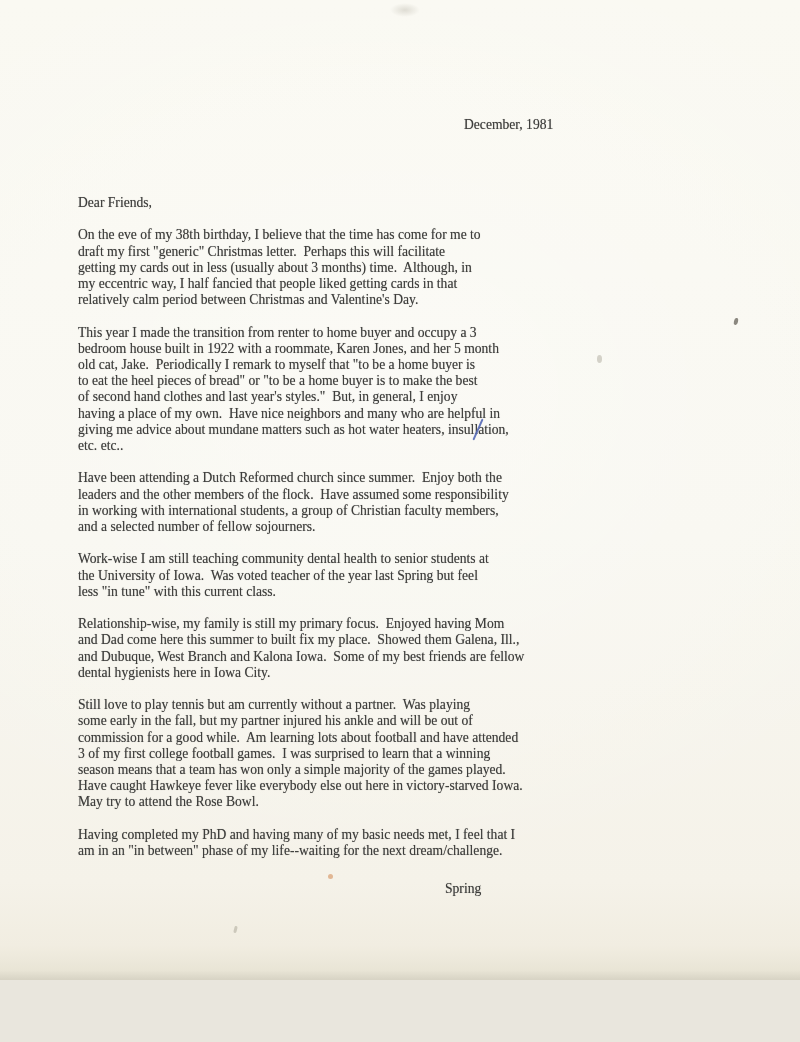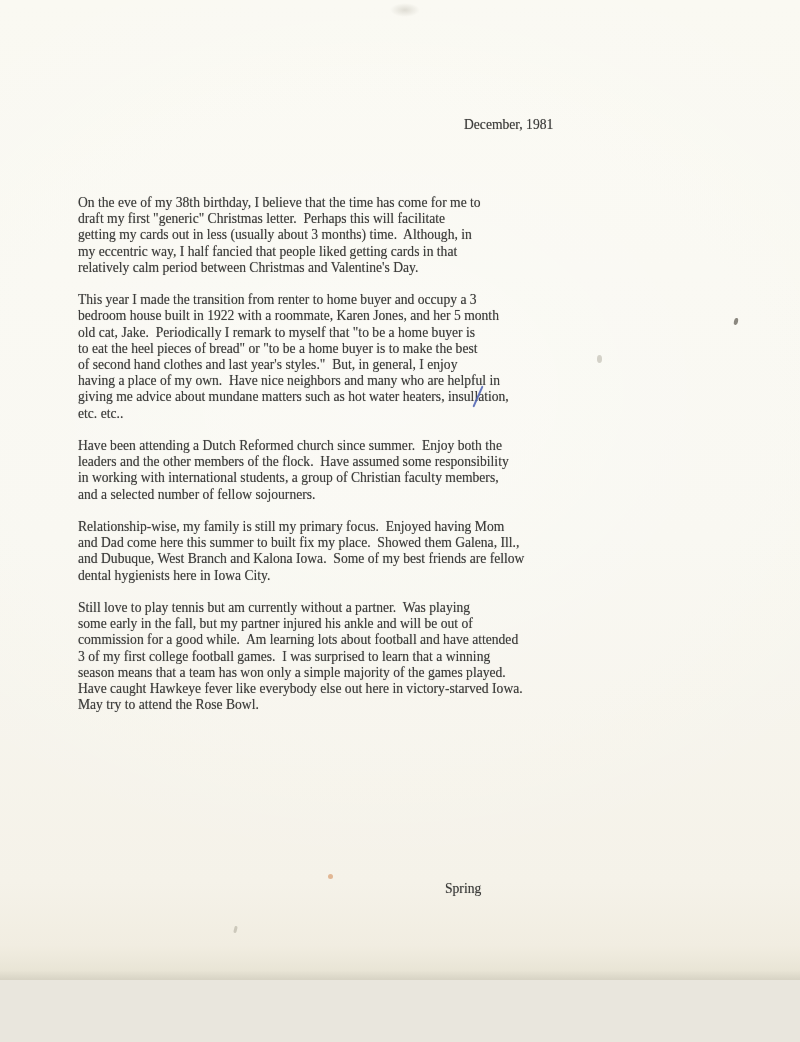--- a/index.html
+++ b/index.html
@@ -95,20 +95,21 @@
   }
 </style>
 </head>
 <body>
 
 <div class="page">
 
   <div class="date typewritten">December, 1981</div>
 
   <div class="body-block typewritten">
+    <div class="salutation">Dear Friends,</div>
 
     <div class="para">On the eve of my 38th birthday, I believe that the time has come for me to
 draft my first "generic" Christmas letter.  Perhaps this will facilitate
 getting my cards out in less (usually about 3 months) time.  Although, in
 my eccentric way, I half fancied that people liked getting cards in that
 relatively calm period between Christmas and Valentine's Day.</div>
 
     <div class="para"><span>This year I made the transition from renter to home buyer and occupy a 3
 bedroom house built in 1922 with a roommate, Karen Jones, and her 5 month
 old cat, Jake.  Periodically I remark to myself that "to be a home buyer is
@@ -116,34 +117,39 @@
 of second hand clothes and last year's styles."  But, in general, I enjoy
 having a place of my own.  Have nice neighbors and many who are helpful in
 giving me advice about mundane matters such as hot water heaters, insul</span><span class="struck">l</span><span>ation,
 etc. etc..</span></div>
 
     <div class="para">Have been attending a Dutch Reformed church since summer.  Enjoy both the
 leaders and the other members of the flock.  Have assumed some responsibility
 in working with international students, a group of Christian faculty members,
 and a selected number of fellow sojourners.</div>
 
+    <div class="para">Work-wise I am still teaching community dental health to senior students at
+the University of Iowa.  Was voted teacher of the year last Spring but feel
+less "in tune" with this current class.</div>
 
     <div class="para">Relationship-wise, my family is still my primary focus.  Enjoyed having Mom
 and Dad come here this summer to built fix my place.  Showed them Galena, Ill.,
 and Dubuque, West Branch and Kalona Iowa.  Some of my best friends are fellow
 dental hygienists here in Iowa City.</div>
 
     <div class="para">Still love to play tennis but am currently without a partner.  Was playing
 some early in the fall, but my partner injured his ankle and will be out of
 commission for a good while.  Am learning lots about football and have attended
 3 of my first college football games.  I was surprised to learn that a winning
 season means that a team has won only a simple majority of the games played.
 Have caught Hawkeye fever like everybody else out here in victory-starved Iowa.
 May try to attend the Rose Bowl.</div>
 
+    <div class="para">Having completed my PhD and having many of my basic needs met, I feel that I
+am in an "in between" phase of my life--waiting for the next dream/challenge.</div>
   </div>
 
   <div class="signature typewritten">Spring</div>
 
   <div class="artifact smudge-top"></div>
   <div class="artifact speck-dark"></div>
   <div class="artifact ghost-month"></div>
   <div class="artifact speck-orange"></div>
   <div class="artifact mark-bottom"></div>
   <div class="artifact edge-bottom-left"></div>

